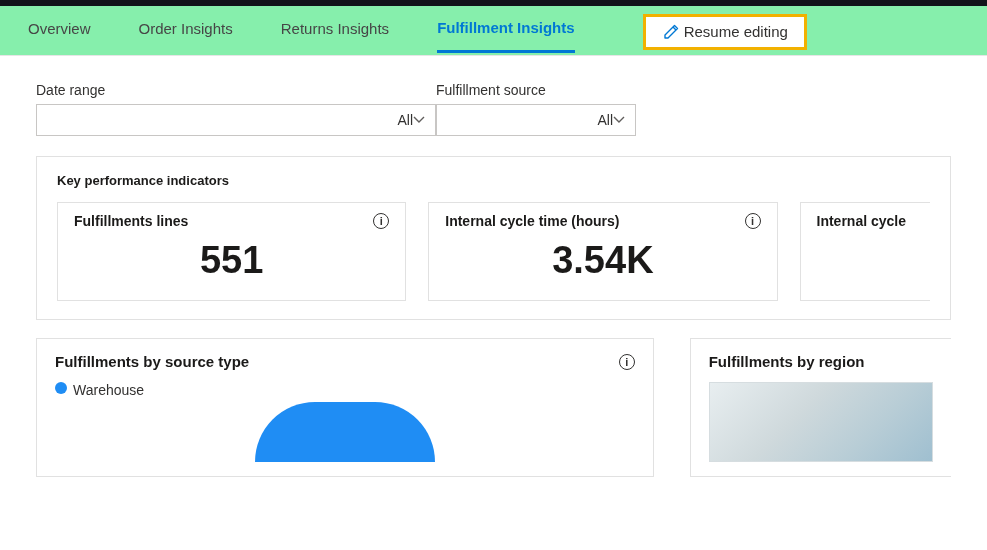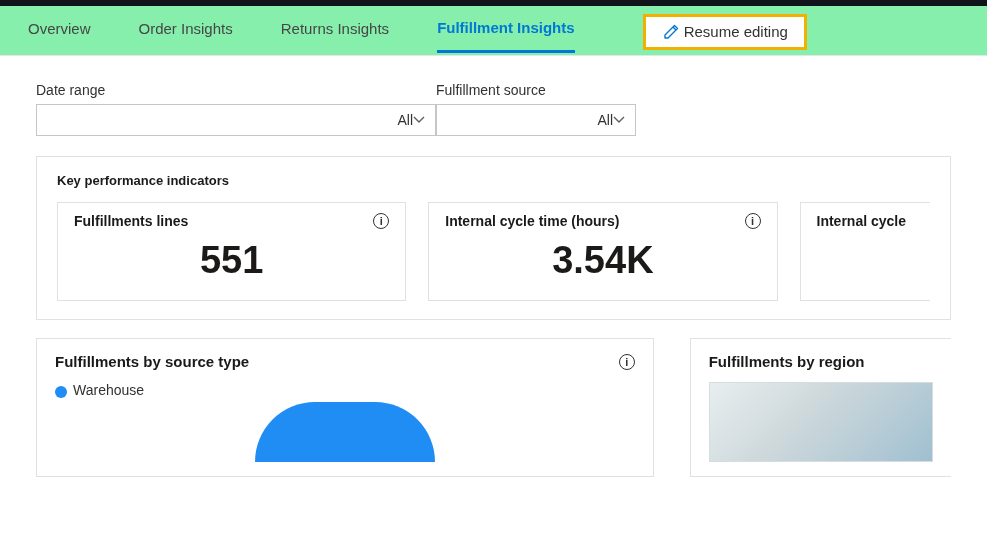--- a/index.html
+++ b/index.html
@@ -153,21 +153,21 @@
       display: flex;
       justify-content: space-between;
       align-items: center;
       font-size: 15px;
       font-weight: 600;
       color: #1b1a19;
       margin-bottom: 12px;
     }
     .legend {
       display: flex;
-      align-items: flex-end;
+      align-items: flex-start;
       gap: 6px;
       font-size: 14px;
       color: #323130;
       margin-bottom: 4px;
     }
     .legend-dot {
       width: 12px;
       height: 12px;
       border-radius: 50%;
       background: #1f8df4;

